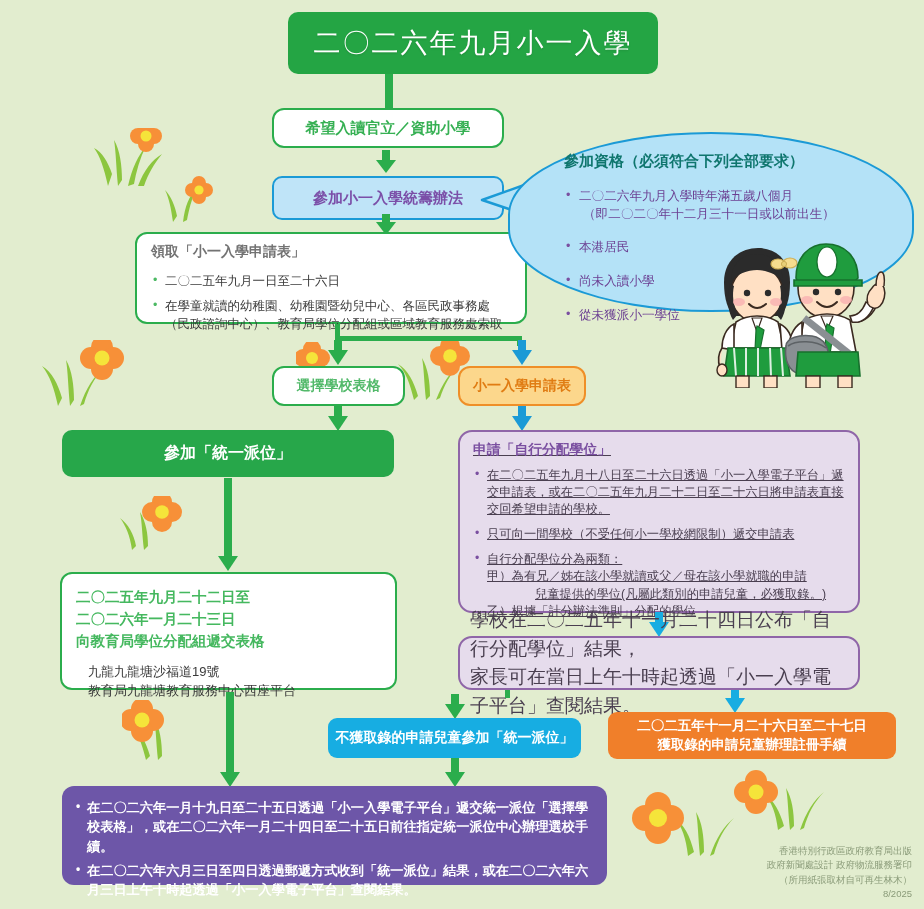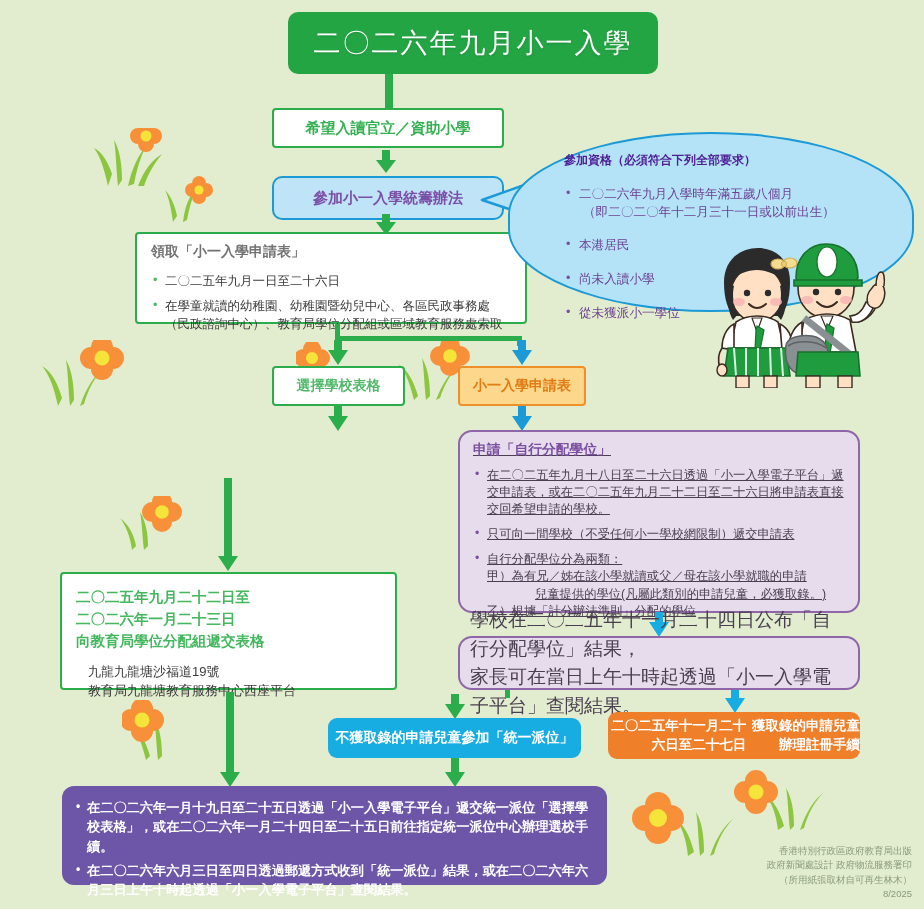--- a/index.html
+++ b/index.html
@@ -6,21 +6,21 @@
   html,body{margin:0;padding:0;}
   body{
     width:924px;height:909px;
     background:#e2edcf;
     font-family:"Liberation Sans","DejaVu Sans",sans-serif;
     overflow:hidden;position:relative;
   }
   #stage{position:relative;width:924px;height:909px;}
 
   
-  .box{position:absolute;box-sizing:border-box;border-radius:4px;}
+  .box{position:absolute;box-sizing:border-box;border-radius:12px;}
   .box .hd{font-weight:bold;}
   ul.bl{margin:3px 0 0 0;padding:0;list-style:none;}
   ul.bl>li{position:relative;padding-left:14px;margin-top:8px;line-height:1.38;}
   ul.bl>li:before{content:"•";position:absolute;left:2px;top:-1px;}
 
   
   #title{
     left:288px;top:12px;width:370px;height:62px;
     background:#24a544;border-radius:10px;
     color:#fff;font-weight:normal;font-size:27px;
@@ -96,44 +96,44 @@
     padding:0 10px;color:#4a3f50;font-size:19px;line-height:1.5;
   }
 
   #b-blue{
     left:328px;top:718px;width:253px;height:40px;
     background:#17ade2;border-radius:9px;
     display:flex;align-items:center;justify-content:center;
     color:#fff;font-size:14px;font-weight:bold;
   }
   #b-orange{
-    left:608px;top:712px;width:252px;height:47px;
+    left:608px;top:712px;width:288px;height:47px;
     background:#f07f2a;border-radius:9px;
-    display:flex;flex-direction:row;align-items:center;justify-content:center;
-    color:#fff;font-size:13.5px;font-weight:bold;line-height:1.35;text-align:right;
+    display:flex;flex-direction:column;align-items:center;justify-content:center;
+    color:#fff;font-size:13.5px;font-weight:bold;line-height:1.35;text-align:center;
   }
 
   #b-final{
     left:62px;top:786px;width:545px;height:99px;
     background:#6d56a8;border-radius:12px;
     padding:9px 13px 8px 12px;color:#fff;font-size:13.2px;font-weight:bold;
   }
   #b-final ul.bl>li{padding-left:13px;line-height:1.46;margin-top:5px;}
   #b-final ul.bl>li:first-child{margin-top:1px;}
   #b-final ul.bl>li:before{color:#fff;font-size:12px;top:0;}
 
   
   #bubble{
     position:absolute;left:508px;top:132px;width:406px;height:180px;
     background:#b4e2f7;border:2.5px solid #1b9ad6;
     border-radius:50%/46%;
     padding:18px 22px 0 54px;box-sizing:border-box;
     color:#6b3f92;font-size:12.6px;z-index:4;
   }
-  #bubble .hd{color:#4c1d95;font-size:12px;font-weight:bold;margin-bottom:17px;}
+  #bubble .hd{color:#0f766e;font-size:15px;font-weight:bold;margin-bottom:17px;}
   #bubble ul.bl>li{padding-left:15px;margin-top:16px;line-height:1.4;}
   #bubble ul.bl>li:before{color:#7a4fa0;}
   #bubble .sub2{display:block;padding-left:4px;}
   #bub-tail{
     position:absolute;left:480px;top:178px;width:60px;height:42px;z-index:3;
   }
 
   
   .arrow{position:absolute;}
 
@@ -381,20 +381,21 @@
 
   <svg class="arrow" style="left:326px;top:406px;" width="24" height="26" viewBox="0 0 24 26">
     <rect x="8" y="0" width="8" height="12" fill="#2bad4c"></rect>
     <path d="M2 10 L22 10 L12 25 Z" fill="#2bad4c"></path>
   </svg>
   <svg class="arrow" style="left:510px;top:406px;" width="24" height="26" viewBox="0 0 24 26">
     <rect x="8" y="0" width="8" height="12" fill="#1b9ad6"></rect>
     <path d="M2 10 L22 10 L12 25 Z" fill="#1b9ad6"></path>
   </svg>
 
+  <div class="box" id="b-central">參加「統一派位」</div>
 
   <svg class="arrow" style="left:216px;top:478px;" width="24" height="94" viewBox="0 0 24 94">
     <rect x="8" y="0" width="8" height="80" fill="#2bad4c"></rect>
     <path d="M2 78 L22 78 L12 93 Z" fill="#2bad4c"></path>
   </svg>
 
   <div class="box" id="b-submit">
     <div class="gl">二〇二五年九月二十二日至</div>
     <div class="gl">二〇二六年一月二十三日</div>
     <div class="gl">向教育局學位分配組遞交表格</div>

